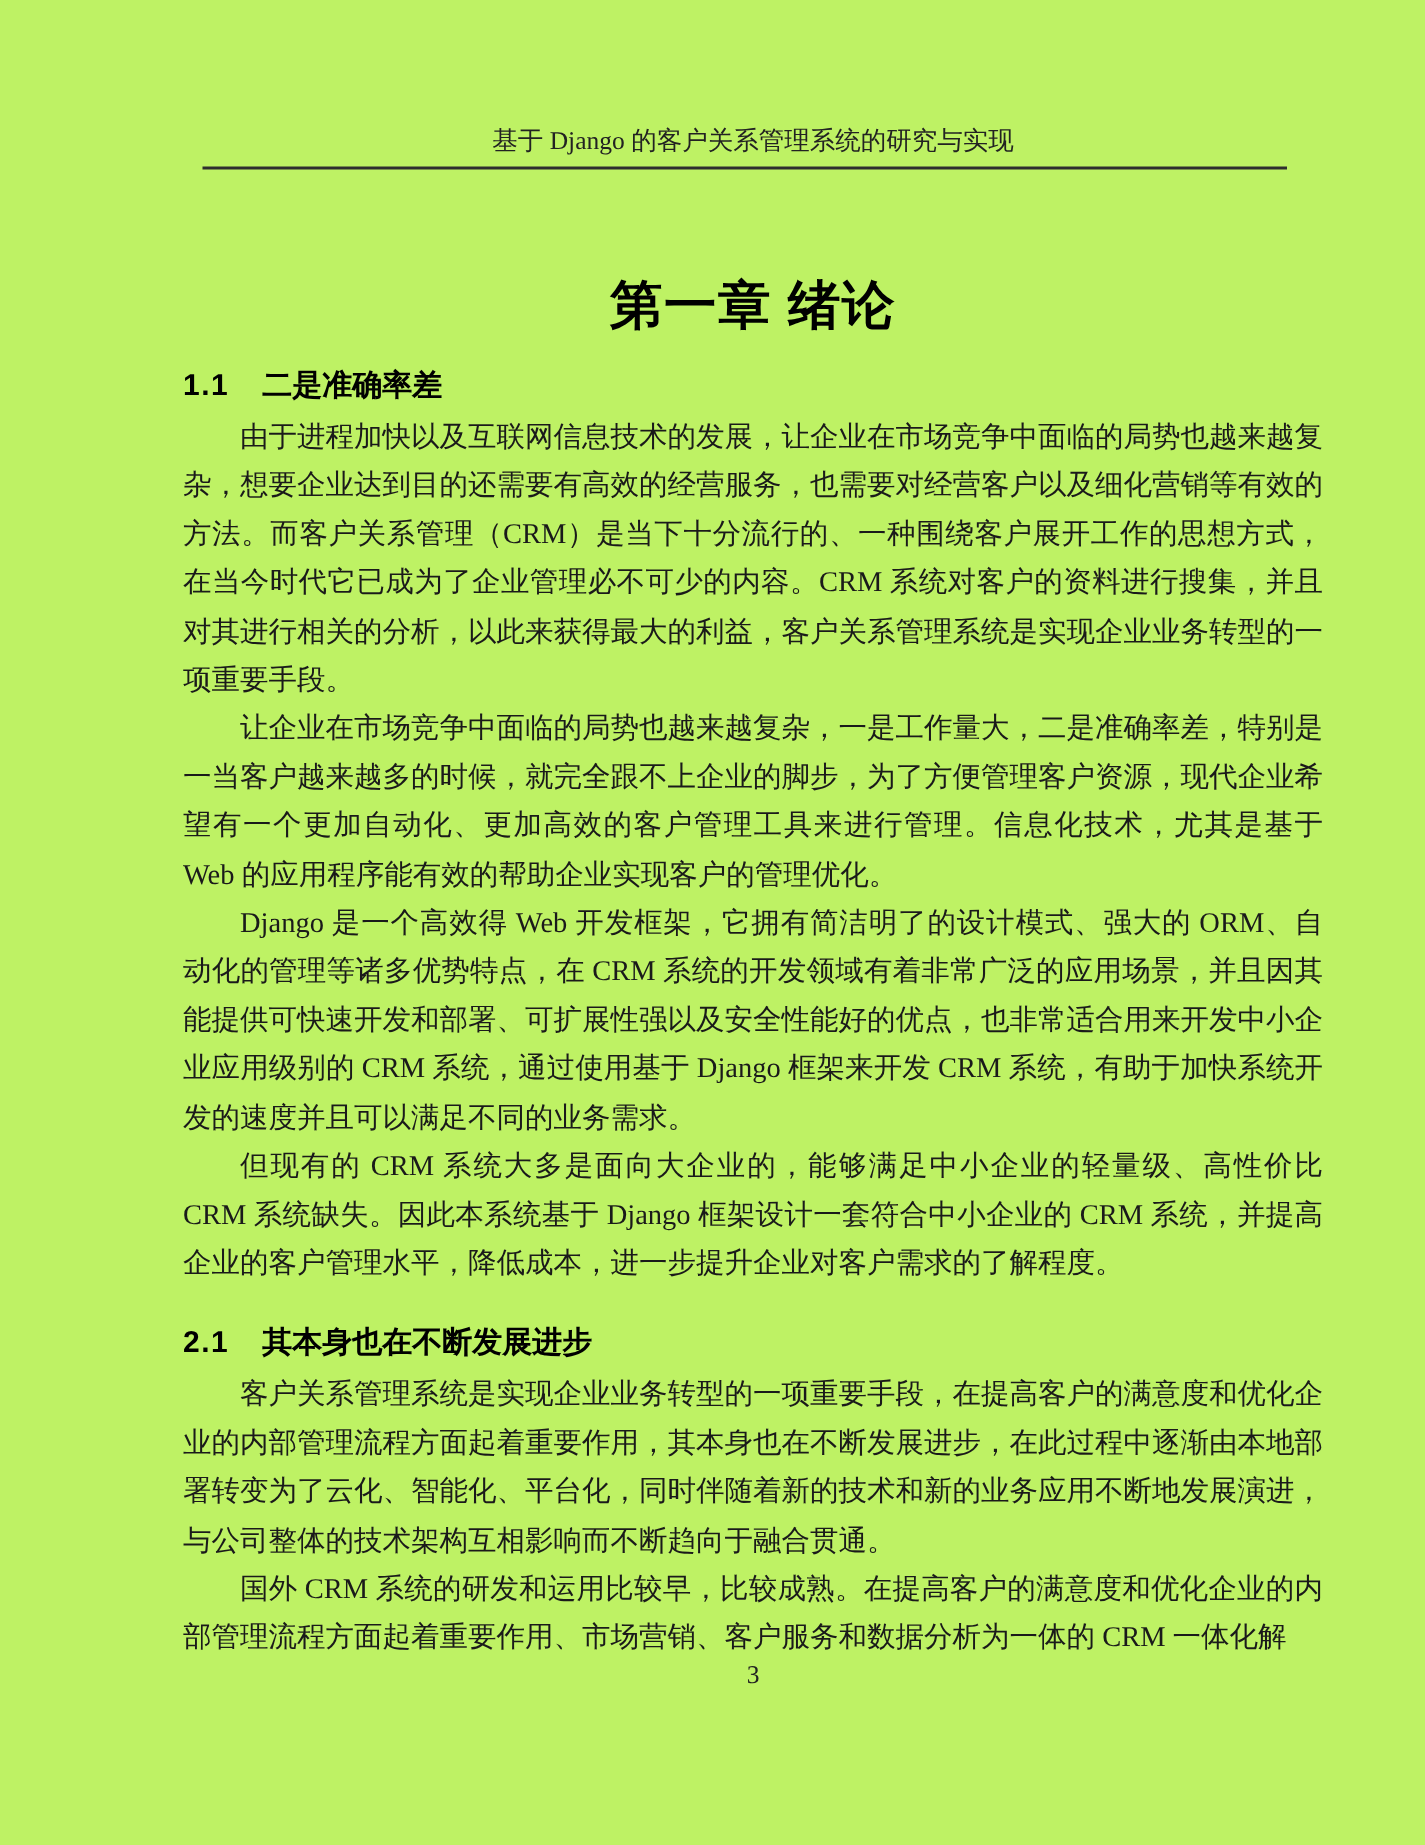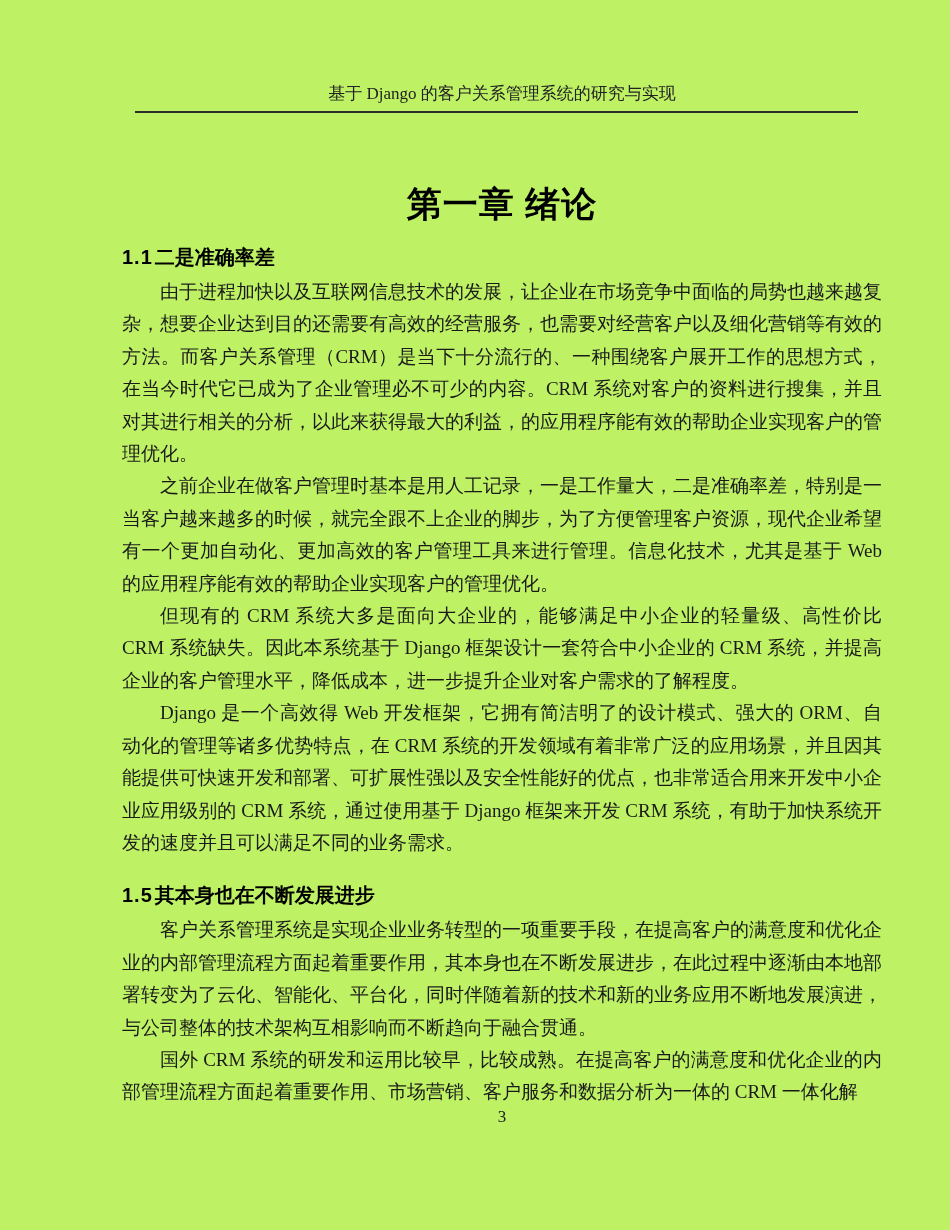--- a/index.html
+++ b/index.html
@@ -52,21 +52,21 @@
   
   .section-heading {
     margin: 23px 0 6px 0;
     font-family: "Liberation Sans", "DejaVu Sans", sans-serif;
     font-weight: bold;
     font-size: 20px;
     line-height: 26px;
     color: #000000;
   }
   .section-heading .sec-num {
-    margin-right: 2px;
+    margin-right: 22px;
     letter-spacing: 1px;
   }
   
   .body-par {
     margin: 0;
     font-size: 19px;
     line-height: 32.4px;
     text-align: justify;
     text-indent: 2em;
     color: #1a1a1a;
@@ -93,27 +93,27 @@
       <span class="header-title">基于 Django 的客户关系管理系统的研究与实现</span>
       <hr class="header-rule">
     </div>
 
     <div class="chapter-title">第一章 绪论</div>
 
     <div class="section-heading">
       <span class="sec-num">1.1</span><span>二是准确率差</span>
     </div>
 
-    <p class="body-par">由于进程加快以及互联网信息技术的发展，让企业在市场竞争中面临的局势也越来越复杂，想要企业达到目的还需要有高效的经营服务，也需要对经营客户以及细化营销等有效的方法。而客户关系管理（CRM）是当下十分流行的、一种围绕客户展开工作的思想方式，在当今时代它已成为了企业管理必不可少的内容。CRM 系统对客户的资料进行搜集，并且对其进行相关的分析，以此来获得最大的利益，的应用程序能有效的帮助企业实现客户的管理优化。</p>
-    <p class="body-par">之前企业在做客户管理时基本是用人工记录，一是工作量大，二是准确率差，特别是一当客户越来越多的时候，就完全跟不上企业的脚步，为了方便管理客户资源，现代企业希望有一个更加自动化、更加高效的客户管理工具来进行管理。信息化技术，尤其是基于 Web 的应用程序能有效的帮助企业实现客户的管理优化。</p>
+    <p class="body-par">由于进程加快以及互联网信息技术的发展，让企业在市场竞争中面临的局势也越来越复杂，想要企业达到目的还需要有高效的经营服务，也需要对经营客户以及细化营销等有效的方法。而客户关系管理（CRM）是当下十分流行的、一种围绕客户展开工作的思想方式，在当今时代它已成为了企业管理必不可少的内容。CRM 系统对客户的资料进行搜集，并且对其进行相关的分析，以此来获得最大的利益，客户关系管理系统是实现企业业务转型的一项重要手段。</p>
+    <p class="body-par">让企业在市场竞争中面临的局势也越来越复杂，一是工作量大，二是准确率差，特别是一当客户越来越多的时候，就完全跟不上企业的脚步，为了方便管理客户资源，现代企业希望有一个更加自动化、更加高效的客户管理工具来进行管理。信息化技术，尤其是基于 Web 的应用程序能有效的帮助企业实现客户的管理优化。</p>
+    <p class="body-par">Django 是一个高效得 Web 开发框架，它拥有简洁明了的设计模式、强大的 ORM、自动化的管理等诸多优势特点，在 CRM 系统的开发领域有着非常广泛的应用场景，并且因其能提供可快速开发和部署、可扩展性强以及安全性能好的优点，也非常适合用来开发中小企业应用级别的 CRM 系统，通过使用基于 Django 框架来开发 CRM 系统，有助于加快系统开发的速度并且可以满足不同的业务需求。</p>
     <p class="body-par">但现有的 CRM 系统大多是面向大企业的，能够满足中小企业的轻量级、高性价比 CRM 系统缺失。因此本系统基于 Django 框架设计一套符合中小企业的 CRM 系统，并提高企业的客户管理水平，降低成本，进一步提升企业对客户需求的了解程度。</p>
-    <p class="body-par">Django 是一个高效得 Web 开发框架，它拥有简洁明了的设计模式、强大的 ORM、自动化的管理等诸多优势特点，在 CRM 系统的开发领域有着非常广泛的应用场景，并且因其能提供可快速开发和部署、可扩展性强以及安全性能好的优点，也非常适合用来开发中小企业应用级别的 CRM 系统，通过使用基于 Django 框架来开发 CRM 系统，有助于加快系统开发的速度并且可以满足不同的业务需求。</p>
 
     <div class="section-heading">
-      <span class="sec-num">1.5</span><span>其本身也在不断发展进步</span>
+      <span class="sec-num">2.1</span><span>其本身也在不断发展进步</span>
     </div>
 
     <p class="body-par">客户关系管理系统是实现企业业务转型的一项重要手段，在提高客户的满意度和优化企业的内部管理流程方面起着重要作用，其本身也在不断发展进步，在此过程中逐渐由本地部署转变为了云化、智能化、平台化，同时伴随着新的技术和新的业务应用不断地发展演进，与公司整体的技术架构互相影响而不断趋向于融合贯通。</p>
     <p class="body-par">国外 CRM 系统的研发和运用比较早，比较成熟。在提高客户的满意度和优化企业的内部管理流程方面起着重要作用、市场营销、客户服务和数据分析为一体的 CRM 一体化解</p>
 
   </div>
 
   <div class="page-number">3</div>
 </div>
 

